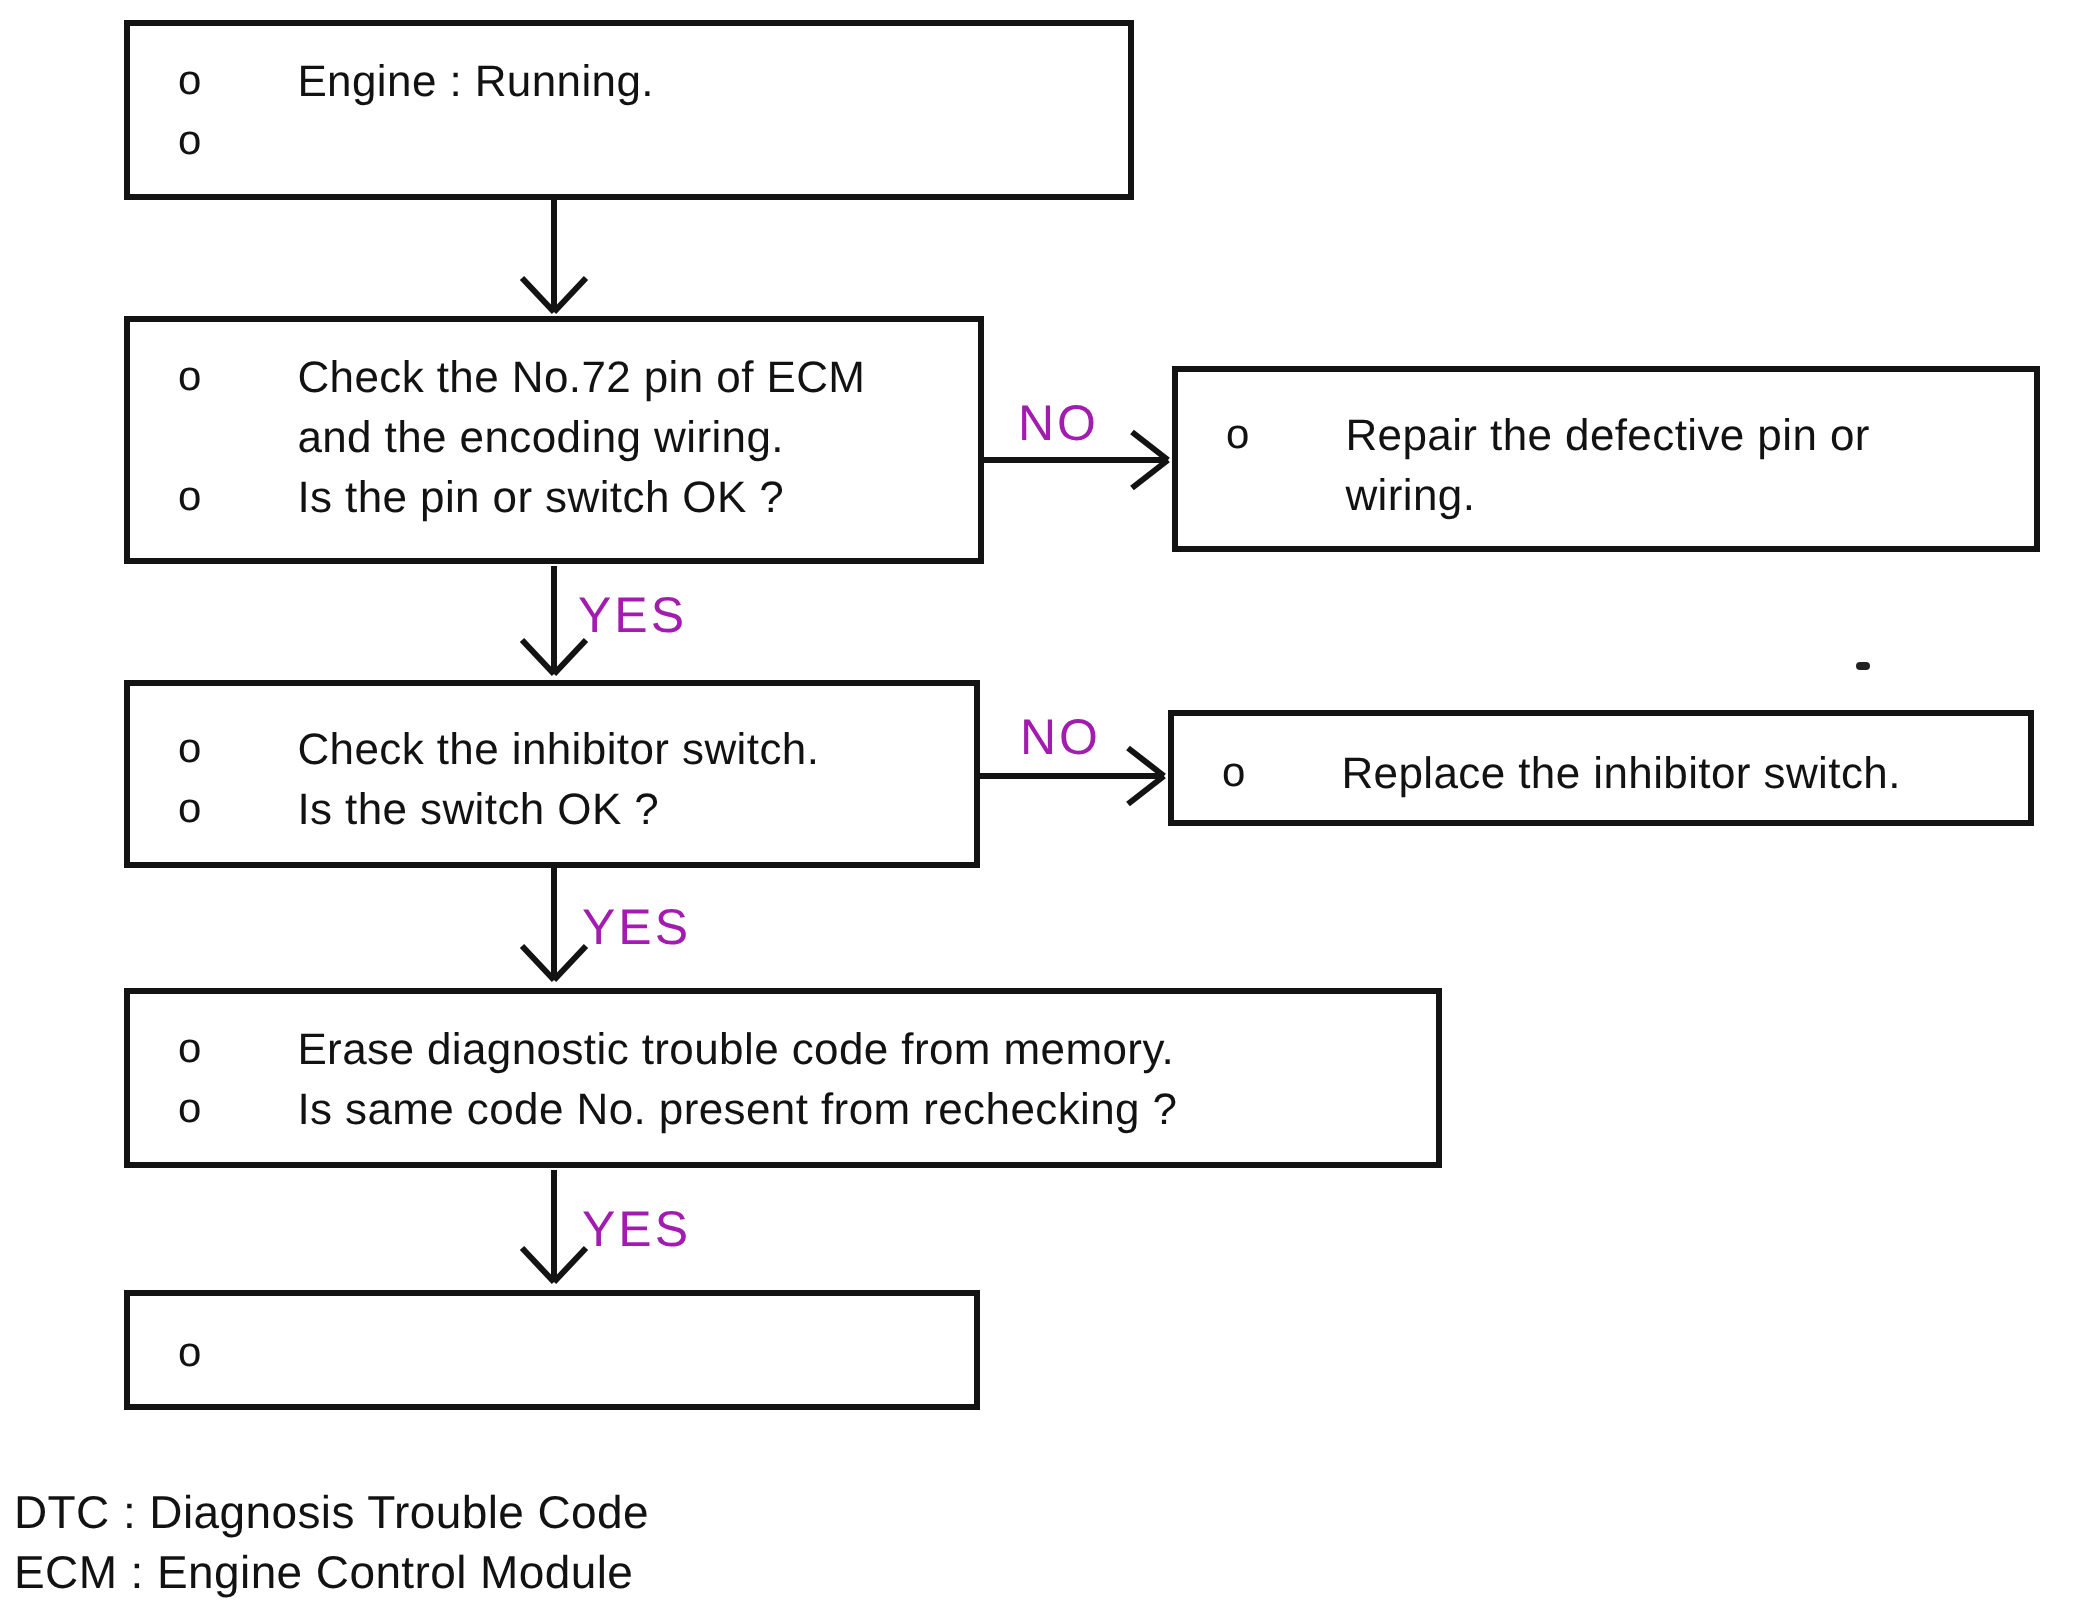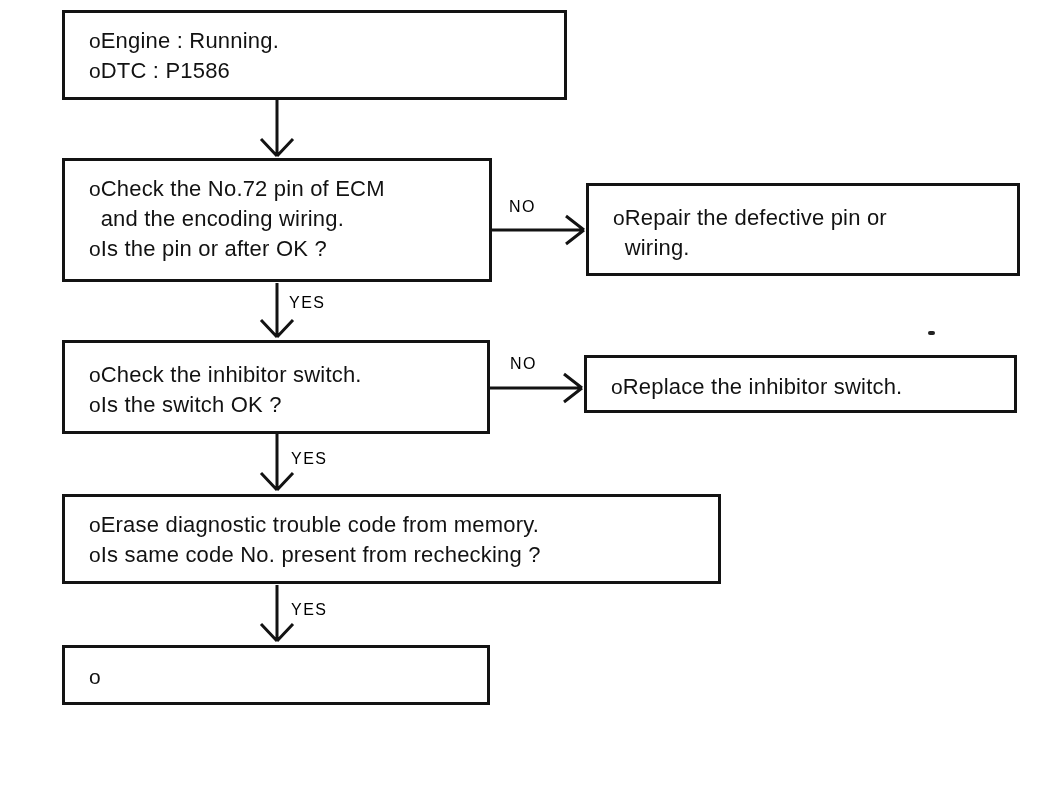--- a/index.html
+++ b/index.html
@@ -8,23 +8,23 @@
     position:relative; width:1040px; height:808px; background:#fff;
     font-family:"Liberation Sans", sans-serif; color:#121212; overflow:hidden;
   }
   svg.connectors { position:absolute; left:0; top:0; width:1040px; height:808px; }
   .box {
     position:absolute; border:3px solid #131313; background:#fff;
     padding:13px 8px 0 0;
   }
   .row { display:flex; align-items:flex-start; font-size:22px; line-height:30px; }
   .bullet { flex:0 0 32px; padding-left:24px; font-size:21px; }
-  .txt { white-space:pre-line; letter-spacing:0.2px; }
+  .txt { white-space:pre-line; letter-spacing:0.2px;margin-left:48px; }
   .lbl {
-    position:absolute; font-size:16px; letter-spacing:1.5px; color:#000000;
+    position:absolute; font-size:25px; letter-spacing:1.5px; color:#a21caf;
   }
   .legend { position:absolute; left:7px; top:741px; font-size:23px; line-height:30px; letter-spacing:0.2px; }
   .speck { position:absolute; left:928px; top:331px; width:7px; height:4px; background:#222; border-radius:2px; }
 </style>
 </head>
 <body>
 
 <div class="page">
 
   <svg class="connectors" viewBox="0 0 1040 808" fill="none" stroke="#131313" stroke-width="3">
@@ -42,33 +42,32 @@
     <path d="M490,388 L581,388 M564,374 L582,388 M564,402 L582,388"></path>
   </svg>
 
   <div class="box" style="left:62px; top:10px; width:505px; height:90px;">
     <div class="row">
       <span class="bullet">o</span>
       <span class="txt">Engine : Running.</span>
     </div>
     <div class="row">
       <span class="bullet">o</span>
-      <span class="txt">DTC : P1586</span>
     </div>
   </div>
 
   <div class="box" style="left:62px; top:158px; width:430px; height:124px;">
     <div class="row">
       <span class="bullet">o</span>
       <span class="txt">Check the No.72 pin of ECM
 and the encoding wiring.</span>
     </div>
     <div class="row">
       <span class="bullet">o</span>
-      <span class="txt">Is the pin or after OK ?</span>
+      <span class="txt">Is the pin or switch OK ?</span>
     </div>
   </div>
 
   <div class="box" style="left:586px; top:183px; width:434px; height:93px; padding-top:17px;">
     <div class="row">
       <span class="bullet">o</span>
       <span class="txt">Repair the defective pin or
 wiring.</span>
     </div>
   </div>
@@ -109,14 +108,18 @@
   </div>
 
   <div class="lbl" style="left:509px; top:198px;">NO</div>
   <div class="lbl" style="left:289px; top:294px;">YES</div>
   <div class="lbl" style="left:510px; top:355px;">NO</div>
   <div class="lbl" style="left:291px; top:450px;">YES</div>
   <div class="lbl" style="left:291px; top:601px;">YES</div>
 
   <div class="speck"></div>
 
+  <div class="legend">
+    <div>DTC : Diagnosis Trouble Code</div>
+    <div>ECM : Engine Control Module</div>
+  </div>
 
 </div>
 
 </body></html>

